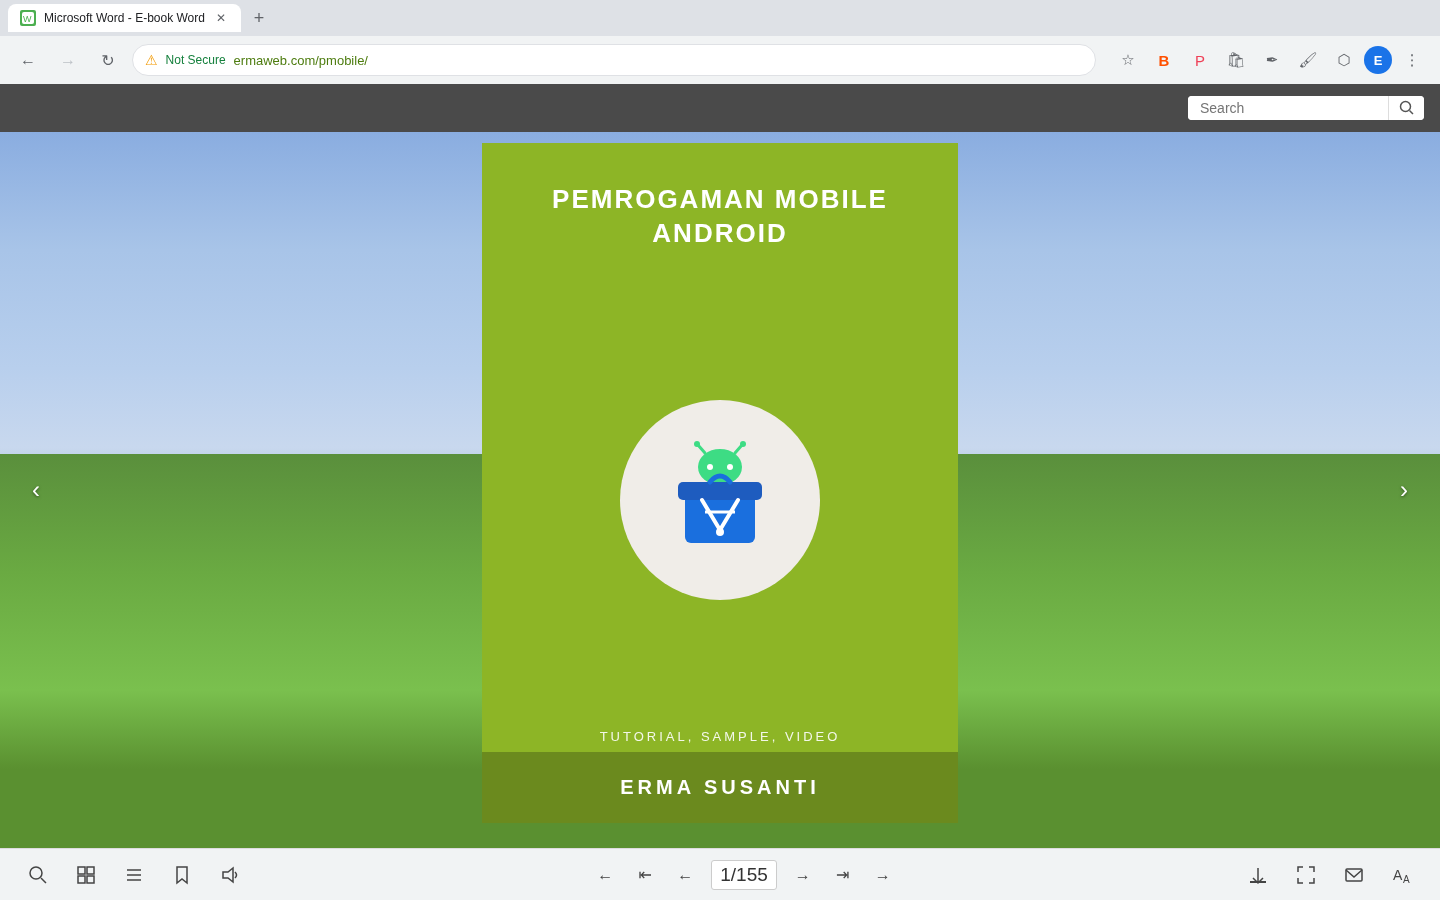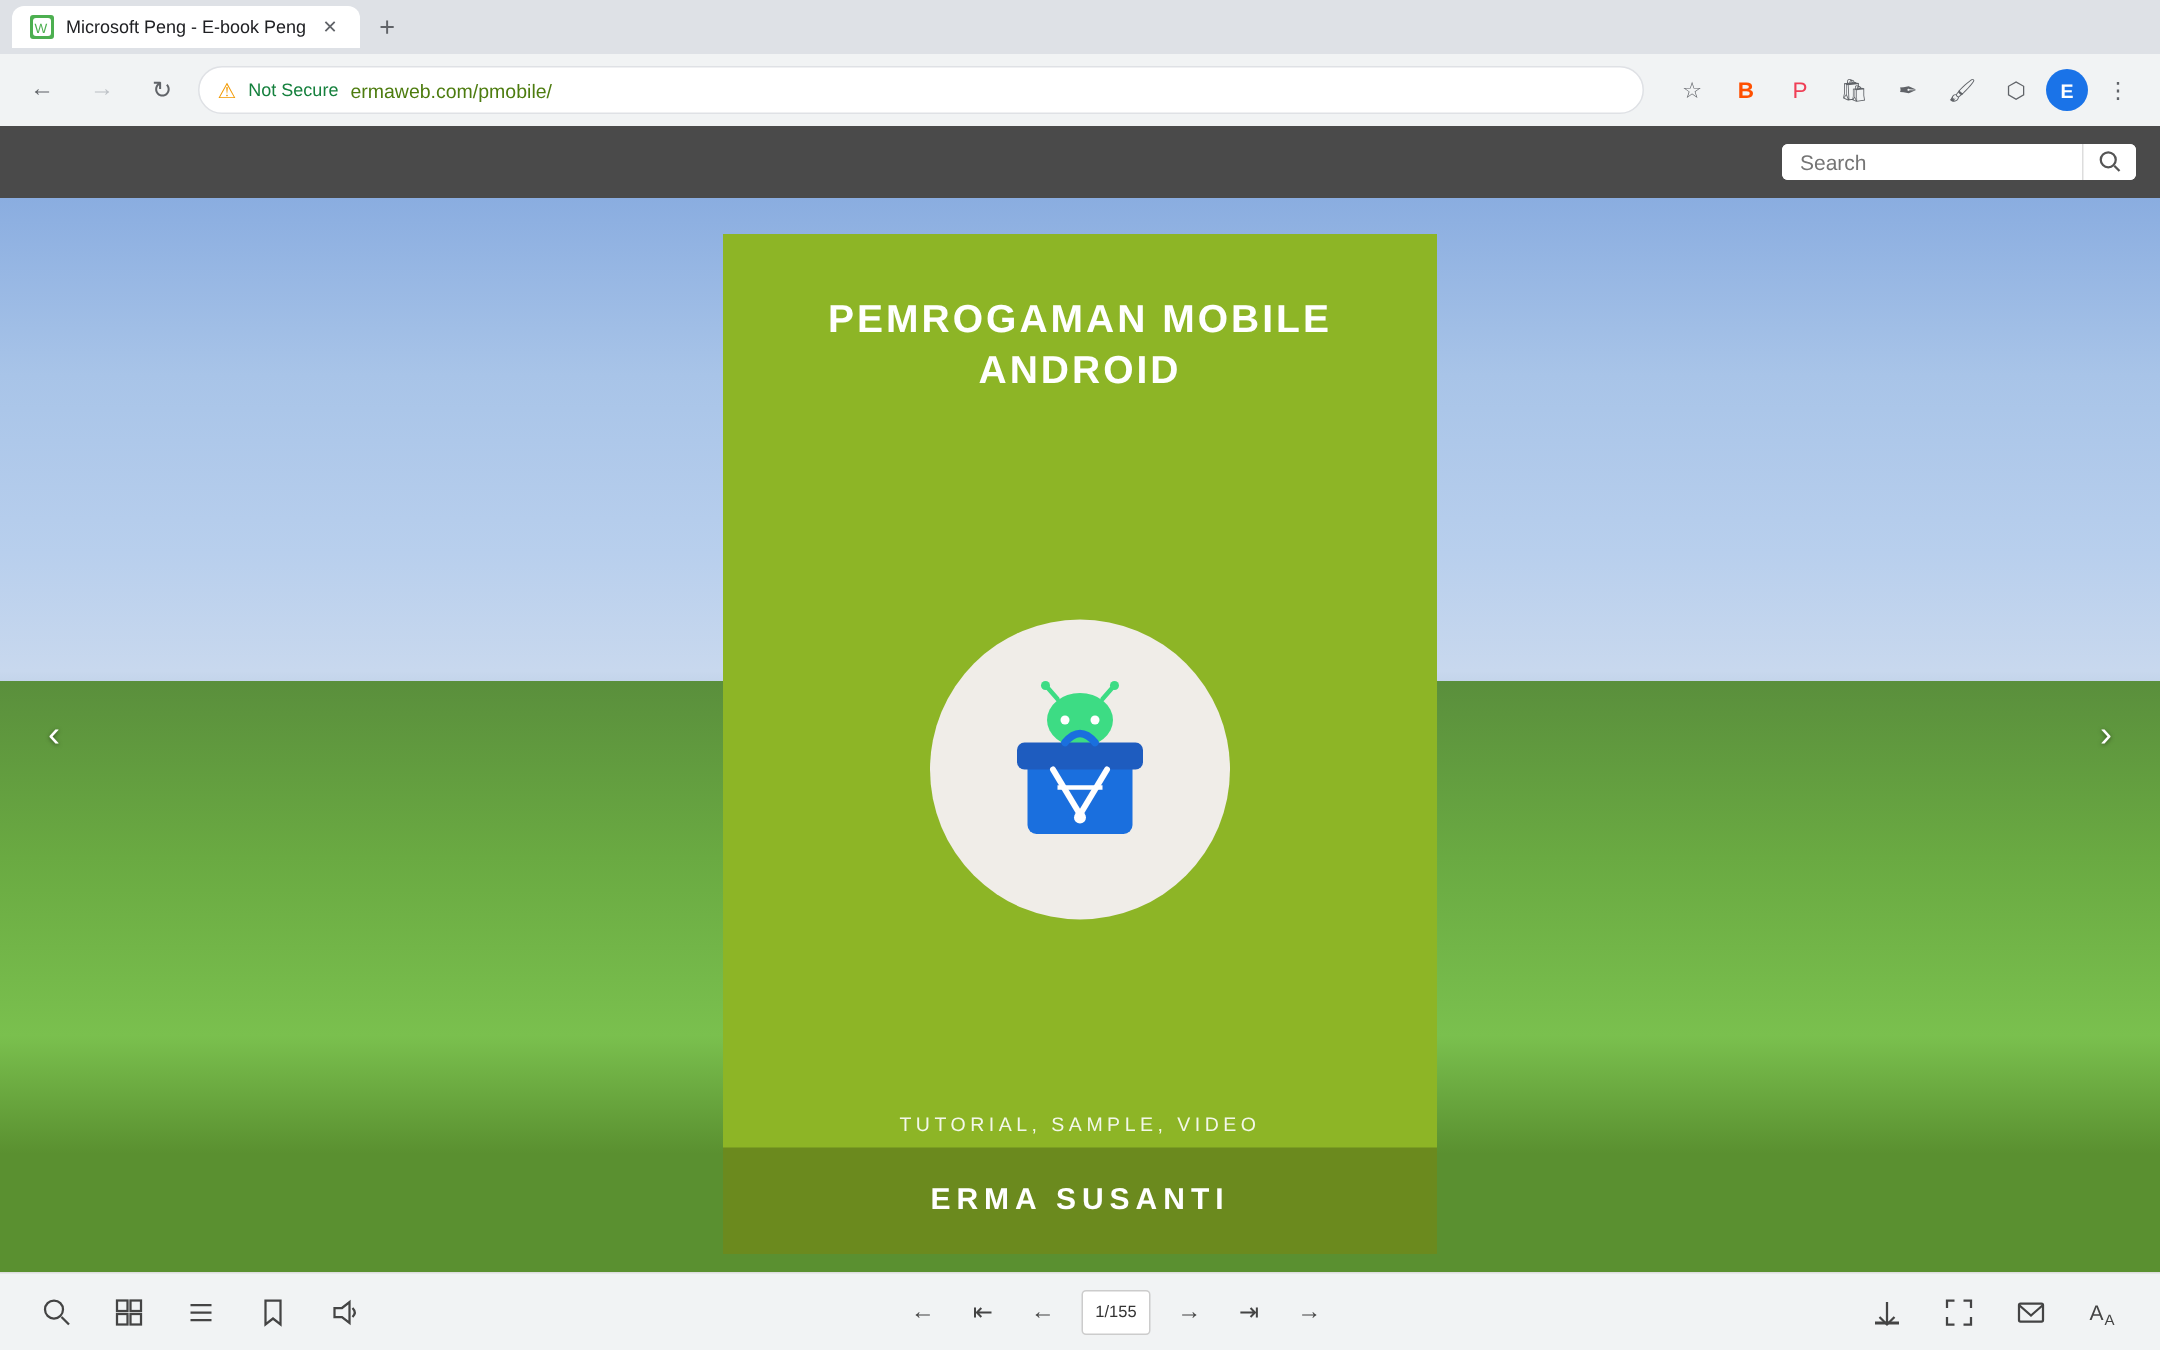--- a/index.html
+++ b/index.html
@@ -37,55 +37,55 @@
     .sky-bg { width: 100%; height: 55%; background: linear-gradient(180deg, #8aade0 0%, #a8c4e8 30%, #b8cfed 60%, #c8d8ee 80%, #9ab0c8 100%); position: absolute; top: 0; left: 0; }
     
     .grass-bg { width: 100%; height: 55%; background: linear-gradient(180deg, #5a8f3c 0%, #6aaa42 30%, #7ac04e 60%, #5a9030 80%); position: absolute; bottom: 0; left: 0; }
 
     
     .nav-arrow { position: absolute; top: 50%; transform: translateY(-50%); width: 40px; height: 40px; display: flex; align-items: center; justify-content: center; color: #fff; font-size: 24px; cursor: pointer; text-shadow: 0 1px 3px rgba(0,0,0,0.5); z-index: 10; }
     .nav-arrow-left { left: 16px; }
     .nav-arrow-right { right: 16px; }
 
     
-    .book-container { position: absolute; top: 16px; left: 50%; transform: translateX(-50%); width: 476px; height: 100%; display: flex; align-items: flex-start; justify-content: center; z-index: 5; }
+    .book-container { position: absolute; top: 3px; left: 50%; transform: translateX(-50%); width: 476px; height: 100%; display: flex; align-items: flex-start; justify-content: center; z-index: 5; }
     .book-cover { width: 476px; height: 680px; margin-top: 8px; background: #8db526; display: flex; flex-direction: column; align-items: center; position: relative; overflow: hidden; }
     .book-title-area { padding: 40px 40px 0; text-align: center; }
     .book-title { color: #fff; font-size: 26px; font-weight: bold; letter-spacing: 2px; line-height: 1.3; text-align: center; }
     .book-icon-area { flex: 1; display: flex; align-items: center; justify-content: center; margin-top: 20px; }
     .book-icon-circle { width: 200px; height: 200px; border-radius: 50%; background: #f0ede8; display: flex; align-items: center; justify-content: center; }
     .book-subtitle { color: #fff; font-size: 13px; letter-spacing: 3px; margin-bottom: 8px; opacity: 0.9; }
     .book-author-bar { width: 100%; background: #6b8a1e; padding: 24px 16px; display: flex; align-items: center; justify-content: center; margin-top: auto; }
     .book-author { color: #fff; font-size: 20px; font-weight: bold; letter-spacing: 4px; }
 
     
     .android-studio-icon { width: 120px; height: 120px; }
 
     
     .bottom-toolbar { width: 100%; height: 52px; background: #f1f3f4; border-top: 1px solid #ddd; display: flex; align-items: center; justify-content: space-between; padding: 0 24px; }
     .bottom-left-tools { display: flex; align-items: center; gap: 20px; }
     .bottom-center-tools { display: flex; align-items: center; gap: 12px; }
     .bottom-right-tools { display: flex; align-items: center; gap: 20px; }
     .tool-btn { width: 28px; height: 28px; display: flex; align-items: center; justify-content: center; color: #444; cursor: pointer; font-size: 18px; }
-    .page-input-container { display: flex; align-items: center; height: 30px; background: #fff; border: 1px solid #ccc; border-radius: 3px; padding: 0 8px; font-size: 11px; color: #333; }
+    .page-input-container { display: flex; align-items: center; height: 30px; background: #fff; border: 1px solid #ccc; border-radius: 3px; padding: 0 8px; font-size: 19px; color: #333; }
     .nav-page-btn { width: 28px; height: 28px; display: flex; align-items: center; justify-content: center; color: #444; cursor: pointer; font-size: 16px; }
   </style>
 </head>
 <body>
 
 <div class="browser-chrome">
   <div class="tab-bar">
     <div class="tab">
       <div class="tab-favicon">
         <svg width="12" height="12" viewBox="0 0 12 12">
             <rect width="12" height="12" fill="#fff" rx="2"></rect>
             <text x="1" y="10" font-size="9" fill="#4CAF50">W</text>
           </svg>
       </div>
-      <span class="tab-title">Microsoft Peng - E-book Peng</span>
+      <span class="tab-title">Microsoft Word - E-book Word</span>
       <div class="tab-close">✕</div>
     </div>
     <div class="new-tab-btn">+</div>
   </div>
 
   <div class="nav-bar">
     <div class="nav-btn">←</div>
     <div class="nav-btn disabled">→</div>
     <div class="nav-btn">↻</div>
     <div class="address-bar">

